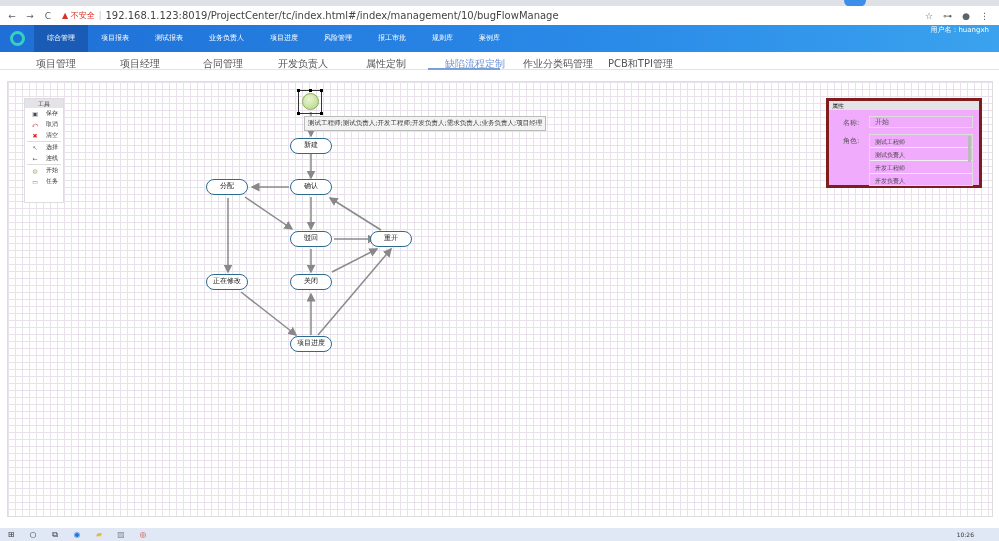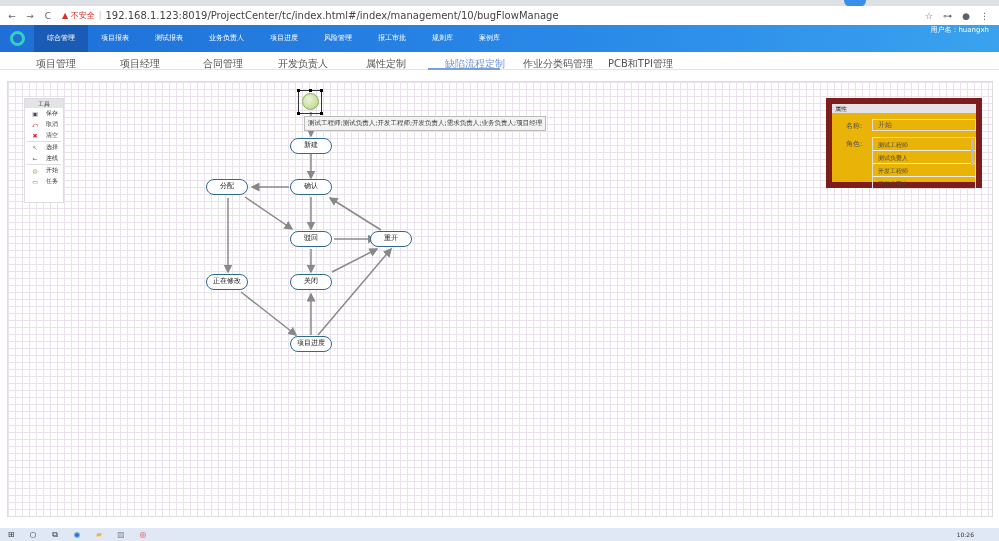--- a/index.html
+++ b/index.html
@@ -24,21 +24,21 @@
 .subnav .underline{position:absolute;top:16px;height:2px;background:#7aa0d8}
 .canvas{position:absolute;left:7px;top:81px;width:986px;height:436px;border:1px solid #ddd;
 background-color:#fff;
 background-image:linear-gradient(#e9e1ec 1px,transparent 1px),linear-gradient(90deg,#e9e1ec 1px,transparent 1px);
 background-size:7px 7px}
 .toolbox{position:absolute;left:24px;top:98px;width:40px;height:105px;background:#fff;border:1px solid #ddd}
 .toolbox .th{background:#e4e4e8;font-size:6px;text-align:center;height:9px;line-height:9px;color:#333}
 .toolbox .ti{display:flex;align-items:center;height:11px;font-size:6px;color:#333;padding-left:6px}
 .toolbox .ti .ic{width:8px;text-align:center;margin-right:7px;font-size:6px}
 .toolbox .div{border-top:1px solid #ddd;margin:0 2px}
-.props{position:absolute;left:826px;top:98px;width:156px;height:90px;background:#eab308;border:6px solid #7f1d1d}
+.props{position:absolute;left:826px;top:98px;width:156px;height:90px;background:#f0abfc;border:3px solid #7f1d1d}
 .props .ph{background:#e4e4e8;height:9px;font-size:6px;line-height:9px;padding-left:3px;color:#333}
 .props .lab{position:absolute;font-size:7px;color:#555}
 .props .namebox{position:absolute;left:40px;top:15px;width:104px;height:12px;border:1px solid #ddd;font-size:7px;padding-left:5px;line-height:10px;color:#555}
 .props .rolebox{position:absolute;left:40px;top:33px;width:104px;height:52px;border:1px solid #ddd;overflow:hidden}
 .props .role{font-size:6px;color:#444;height:13px;line-height:13px;padding-left:5px;border-bottom:1px solid #eee}
 .props .scroll{position:absolute;right:1px;top:1px;width:3px;height:26px;background:#bbb}
 .node{position:absolute;width:42px;height:16px;border:1.5px solid #2d6a8f;border-radius:8px;background:#fff;font-size:7px;text-align:center;line-height:13px;color:#222}
 .startnode{position:absolute;left:302px;top:93px;width:17px;height:17px;border-radius:50%;background:radial-gradient(circle at 40% 35%,#eaf5d2,#b3d486);border:1px solid #8aaa5a}
 .sel{position:absolute;left:298px;top:90px;width:24px;height:24px;border:1px solid #333}
 .h{position:absolute;width:3px;height:3px;background:#000}

